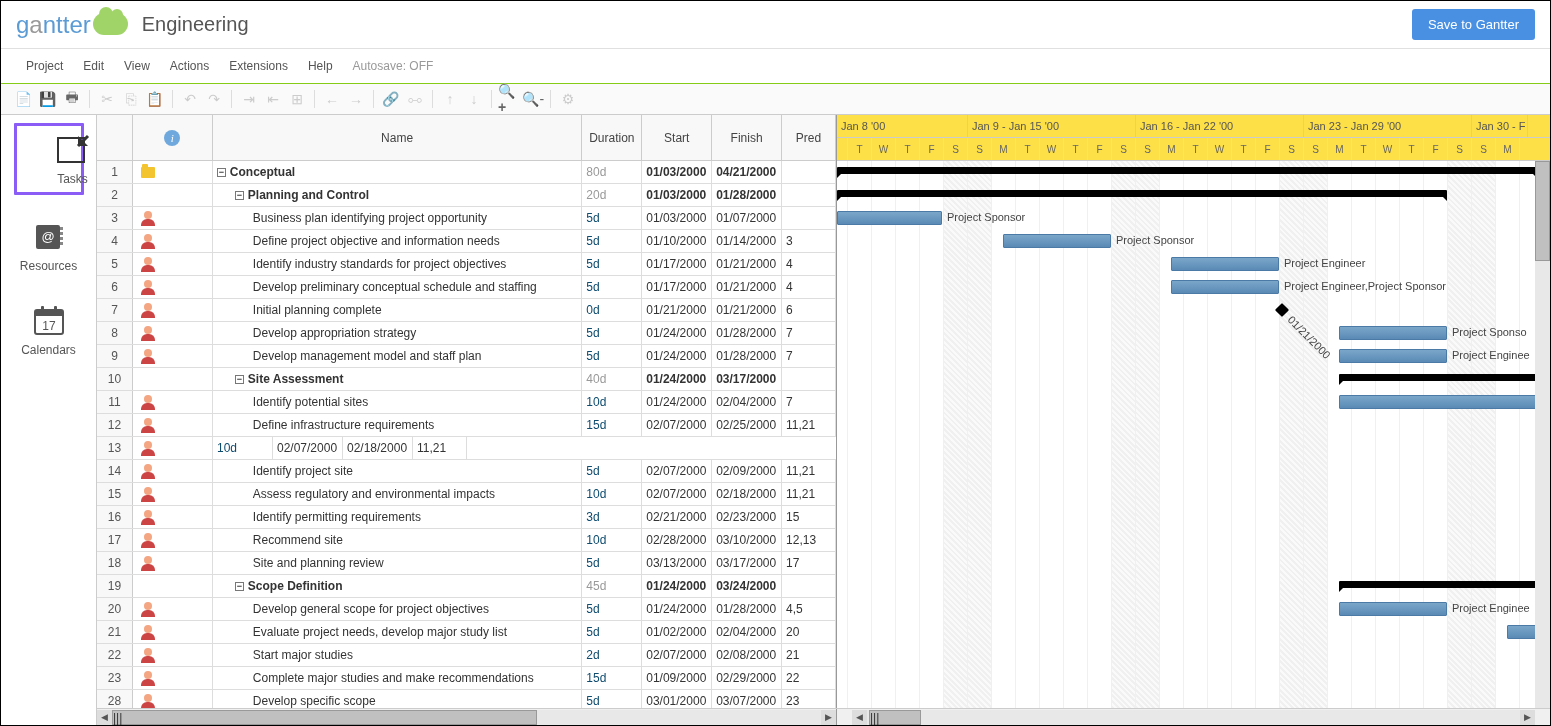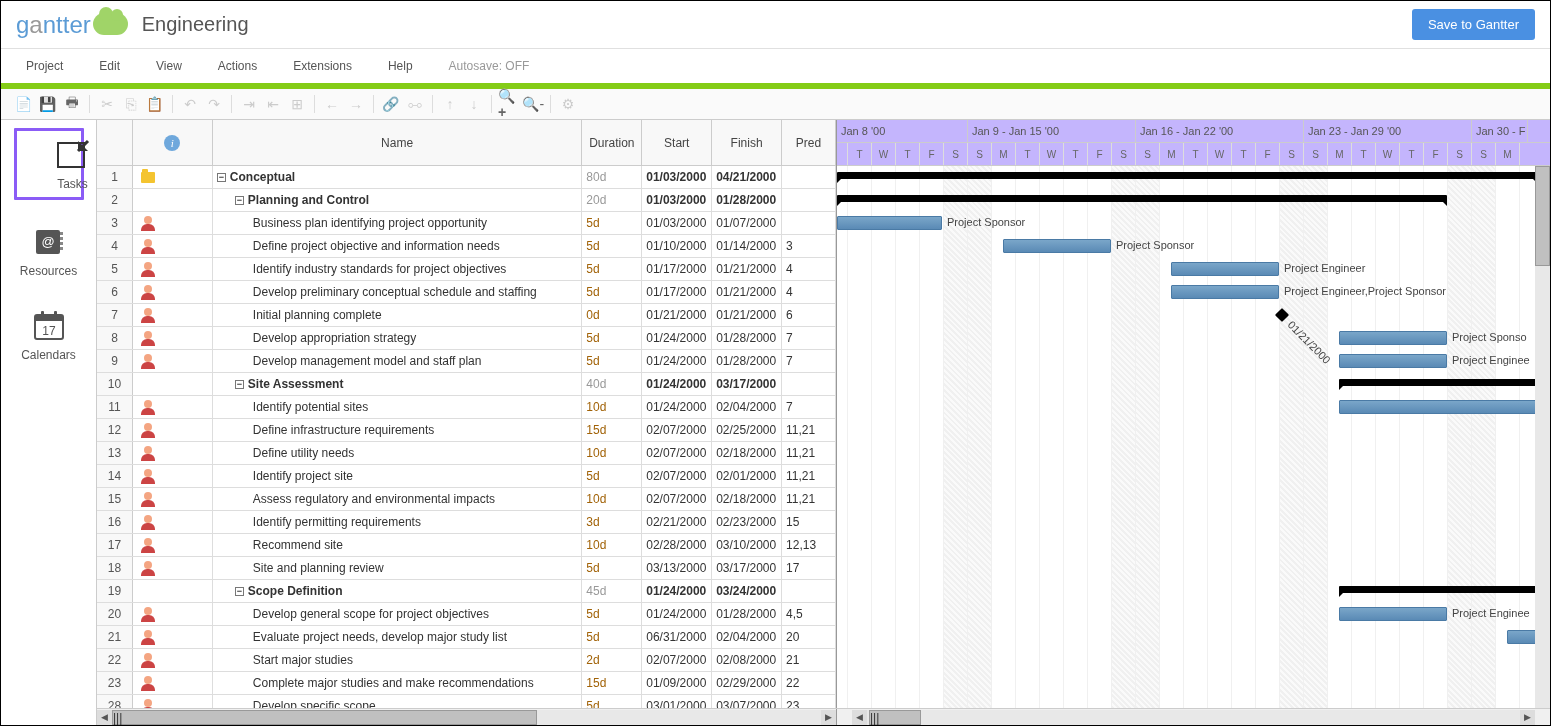--- a/index.html
+++ b/index.html
@@ -11,21 +11,21 @@
 .logo { display: flex; align-items: baseline; font-size: 24px; font-weight: 400; }
 .logo-g { color: #5b9bd5; }
 .logo-a { color: #999; }
 .logo-cloud { width: 35px; height: 22px; background: #a0d468; border-radius: 12px; margin: 0 2px; position: relative; top: 2px; display: inline-block; }
 .logo-cloud::before { content: ""; position: absolute; width: 14px; height: 14px; background: #a0d468; border-radius: 50%; top: -6px; left: 6px; }
 .logo-cloud::after { content: ""; position: absolute; width: 12px; height: 12px; background: #a0d468; border-radius: 50%; top: -4px; left: 18px; }
 .title { font-size: 20px; color: #555; margin-left: 12px; }
 .save-btn { margin-left: auto; background: #4a90e2; color: #fff; border: none; padding: 8px 16px; border-radius: 3px; font-size: 13px; cursor: pointer; }
 
 
-.menubar { display: flex; padding: 6px 15px; gap: 16px; color: #555; border-bottom: 6px solid #84cc16; }
+.menubar { display: flex; padding: 6px 15px; gap: 0; color: #555; border-bottom: 1px solid #84cc16; }
 .menubar span { padding: 4px 10px; cursor: pointer; }
 .menubar .autosave { color: #999; cursor: default; }
 
 
 .toolbar { display: flex; align-items: center; padding: 4px 12px; gap: 2px; border-bottom: 1px solid #ccc; background: #fafafa; }
 .tb-btn { width: 22px; height: 22px; display: flex; align-items: center; justify-content: center; color: #666; cursor: pointer; font-size: 14px; }
 .tb-btn.disabled { color: #ccc; cursor: default; }
 .tb-sep { width: 1px; height: 18px; background: #ddd; margin: 0 4px; }
 
 
@@ -54,36 +54,36 @@
 .th-finish { width: 70px; }
 .th-pred { width: 54px; }
 .info-icon { width: 16px; height: 16px; border-radius: 50%; background: #6fa8dc; color: #fff; display: flex; align-items: center; justify-content: center; font-size: 11px; font-style: italic; font-family: serif; }
 
 .tbody { flex: 1; overflow-y: auto; overflow-x: hidden; }
 .trow { display: flex; height: 23px; border-bottom: 1px solid #ddd; align-items: center; }
 .td { border-right: 1px solid #ddd; height: 100%; display: flex; align-items: center; padding: 0 4px; font-size: 12px; overflow: hidden; white-space: nowrap; }
 .td-rownum { width: 36px; justify-content: center; background: #f8f8f8; color: #555; border-right: 1px solid #ccc; }
 .td-info { width: 80px; justify-content: flex-start; padding-left: 8px; }
 .td-name { width: 370px; }
-.td-dur { width: 60px; color: #a16207; }
+.td-dur { width: 60px; color: #0c4a6e; }
 .td-start { width: 70px; }
 .td-finish { width: 70px; }
 .td-pred { width: 54px; }
 .trow.summary .td-name, .trow.summary .td-start, .trow.summary .td-finish { font-weight: bold; }
 .trow.summary .td-dur { color: #999; }
 .collapse-box { display: inline-block; width: 9px; height: 9px; border: 1px solid #777; margin-right: 4px; position: relative; font-size: 9px; line-height: 7px; text-align: center; }
 .folder-icon { width: 14px; height: 11px; background: #f4c430; border-radius: 1px; position: relative; }
 .folder-icon::before { content: ""; position: absolute; width: 6px; height: 3px; background: #f4c430; top: -3px; left: 1px; border-radius: 1px 1px 0 0; }
 .person-icon { width: 14px; height: 14px; position: relative; }
 .person-icon::before { content: ""; position: absolute; width: 8px; height: 8px; background: #f4a582; border-radius: 50%; top: 0; left: 3px; }
 .person-icon::after { content: ""; position: absolute; width: 14px; height: 7px; background: #c44; border-radius: 6px 6px 0 0; bottom: -1px; left: 0; }
 
 
 .gantt { flex: 1; display: flex; flex-direction: column; overflow: hidden; position: relative; }
-.gantt-head { height: 46px; border-bottom: 1px solid #ccc; display: flex; flex-direction: column; background: #c4b5fd; }
+.gantt-head { height: 46px; border-bottom: 1px solid #ccc; display: flex; flex-direction: column; background: #fde047; }
 .gh-row1 { flex: 1; display: flex; border-bottom: 1px solid #ccc; }
 .gh-week { width: 168px; border-right: 1px solid #ccc; display: flex; align-items: center; padding-left: 4px; font-size: 11px; color: #555; }
 .gh-week.first { width: 131px; }
 .gh-week.last { width: 56px; }
 .gh-row2 { flex: 1; display: flex; }
 .gh-day { width: 24px; border-right: 1px solid #ddd; display: flex; align-items: center; justify-content: center; font-size: 10px; color: #666; }
 .gh-day.first { width: 11px; }
 .gantt-body { flex: 1; position: relative; overflow: hidden; text-align: right; }
 .gantt-bg { position: absolute; inset: 0; display: flex; }
 .bg-col { width: 24px; border-right: 1px solid #f0f0f0; }
@@ -376,39 +376,36 @@
                 <div class="td td-dur">15d</div>
                 <div class="td td-start">02/07/2000</div>
                 <div class="td td-finish">02/25/2000</div>
                 <div class="td td-pred">11,21</div>
               </div>
               <div class="trow">
                 <div class="td td-rownum">13</div>
                 <div class="td td-info">
                   <div class="person-icon"></div>
                 </div>
-                <div class="td td-name" style="padding-left:40px">
-                  <span>Define utility needs</span>
-                </div>
                 <div class="td td-dur">10d</div>
                 <div class="td td-start">02/07/2000</div>
                 <div class="td td-finish">02/18/2000</div>
                 <div class="td td-pred">11,21</div>
               </div>
               <div class="trow">
                 <div class="td td-rownum">14</div>
                 <div class="td td-info">
                   <div class="person-icon"></div>
                 </div>
                 <div class="td td-name" style="padding-left:40px">
                   <span>Identify project site</span>
                 </div>
                 <div class="td td-dur">5d</div>
                 <div class="td td-start">02/07/2000</div>
-                <div class="td td-finish">02/01/2000</div>
+                <div class="td td-finish">02/09/2000</div>
                 <div class="td td-pred">11,21</div>
               </div>
               <div class="trow">
                 <div class="td td-rownum">15</div>
                 <div class="td td-info">
                   <div class="person-icon"></div>
                 </div>
                 <div class="td td-name" style="padding-left:40px">
                   <span>Assess regulatory and environmental impacts</span>
                 </div>
@@ -483,21 +480,21 @@
               </div>
               <div class="trow">
                 <div class="td td-rownum">21</div>
                 <div class="td td-info">
                   <div class="person-icon"></div>
                 </div>
                 <div class="td td-name" style="padding-left:40px">
                   <span>Evaluate project needs, develop major study list</span>
                 </div>
                 <div class="td td-dur">5d</div>
-                <div class="td td-start">06/31/2000</div>
+                <div class="td td-start">01/02/2000</div>
                 <div class="td td-finish">02/04/2000</div>
                 <div class="td td-pred">20</div>
               </div>
               <div class="trow">
                 <div class="td td-rownum">22</div>
                 <div class="td td-info">
                   <div class="person-icon"></div>
                 </div>
                 <div class="td td-name" style="padding-left:40px">
                   <span>Start major studies</span>

